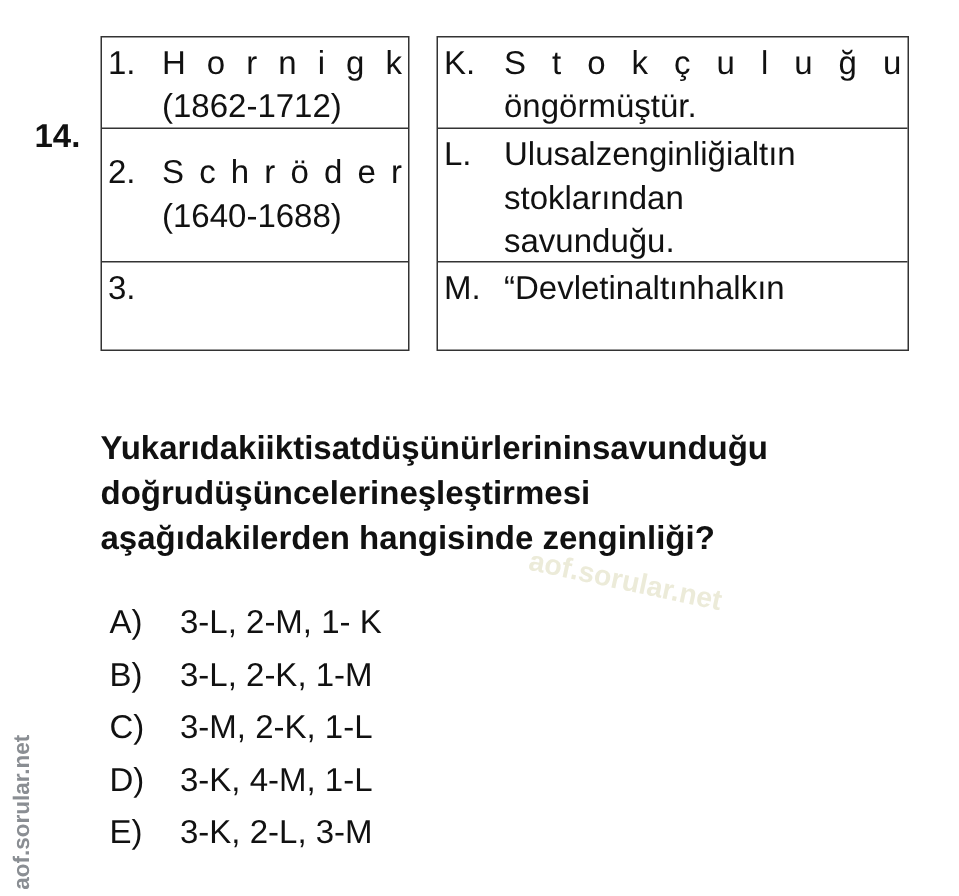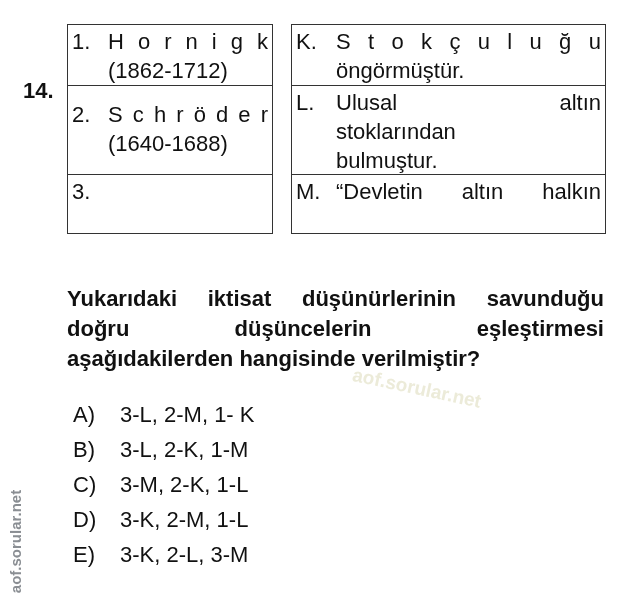--- a/index.html
+++ b/index.html
@@ -11,21 +11,21 @@
     .box-right { left:291px; top:24px; width:315px; height:210px; }
     .cell { position:absolute; left:0; right:0; box-sizing:border-box; font-size:22px; line-height:29px; }
     .cell + .cell { border-top:1.5px solid #333; }
     .r1 { top:0; height:60px; }
     .r2 { top:60px; height:89px; }
     .r3 { top:149px; height:59px; }
     .lbl { position:absolute; left:4px; top:2px; }
     .txt { position:absolute; left:40px; right:4px; top:2px; }
     .spread { display:flex; justify-content:space-between; }
     .spread span { display:inline-block; }
-    .jline { display:flex; justify-content:space-between; }
+    .jline { display:flex; }
     .question { position:absolute; left:67px; top:284px; width:537px; font-size:22px;
       font-weight:bold; line-height:30px; }
     .options { position:absolute; left:73px; top:402px; font-size:22px; }
     .opt { height:35px; display:flex; }
     .opt-letter { width:47px; }
     .wm1 { position:absolute; left:355px; top:364px; font-size:19px; font-weight:bold;
       color:#ecebd9; transform:rotate(12deg); transform-origin:left top; white-space:nowrap; }
     .wm2 { position:absolute; left:-40px; top:533px; font-size:15px; font-weight:bold;
       color:#8a8e93; transform:rotate(-90deg); white-space:nowrap; width:110px; text-align:center; }
   </style>
@@ -88,26 +88,27 @@
         <span>u</span>
       </div>
       <div>öngörmüştür.</div>
     </div>
   </div>
   <div class="cell r2">
     <span class="lbl">L.</span>
     <div class="txt" style="left:44px">
       <div class="jline">
         <span>Ulusal</span>
+        <span>zenginliği</span>
         <span>altın</span>
       </div>
       <div class="jline">
         <span>stoklarından</span>
       </div>
-      <div>bulmuştur.</div>
+      <div>savunduğu.</div>
     </div>
   </div>
   <div class="cell r3">
     <span class="lbl">M.</span>
     <div class="txt" style="left:44px">
       <div class="jline">
         <span>“Devletin</span>
         <span>altın</span>
         <span>halkın</span>
       </div>
@@ -120,41 +121,41 @@
     <span>Yukarıdaki</span>
     <span>iktisat</span>
     <span>düşünürlerinin</span>
     <span>savunduğu</span>
   </div>
   <div class="jline">
     <span>doğru</span>
     <span>düşüncelerin</span>
     <span>eşleştirmesi</span>
   </div>
-  <div>aşağıdakilerden hangisinde verilmiştir?</div>
+  <div>aşağıdakilerden hangisinde zenginliği?</div>
 </div>
 
 <div class="wm1">aof.sorular.net</div>
 
 <div class="options">
   <div class="opt">
     <span class="opt-letter">A)</span>
     <span>3-L, 2-M, 1- K</span>
   </div>
   <div class="opt">
     <span class="opt-letter">B)</span>
     <span>3-L, 2-K, 1-M</span>
   </div>
   <div class="opt">
     <span class="opt-letter">C)</span>
     <span>3-M, 2-K, 1-L</span>
   </div>
   <div class="opt">
     <span class="opt-letter">D)</span>
-    <span>3-K, 2-M, 1-L</span>
+    <span>3-K, 4-M, 1-L</span>
   </div>
   <div class="opt">
     <span class="opt-letter">E)</span>
     <span>3-K, 2-L, 3-M</span>
   </div>
 </div>
 
 <div class="wm2">aof.sorular.net</div>
 
 </body></html>

